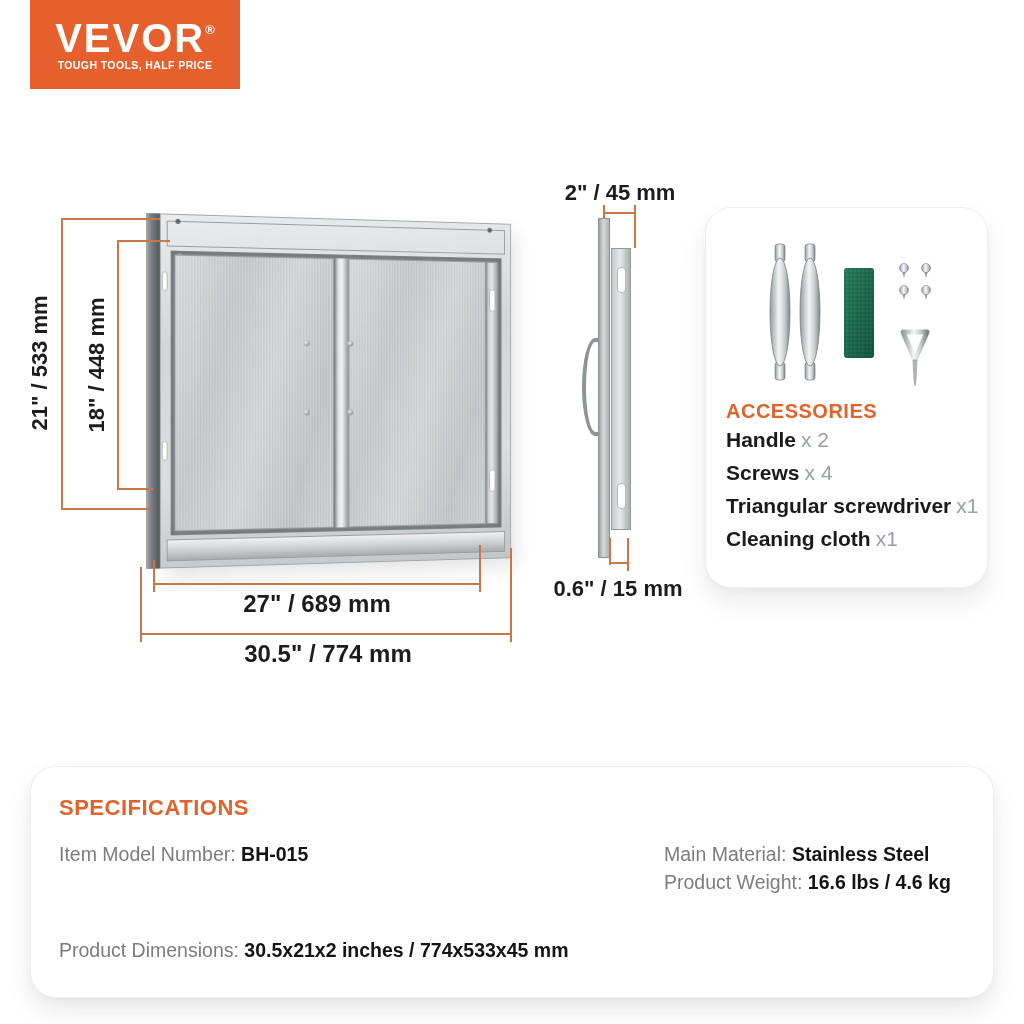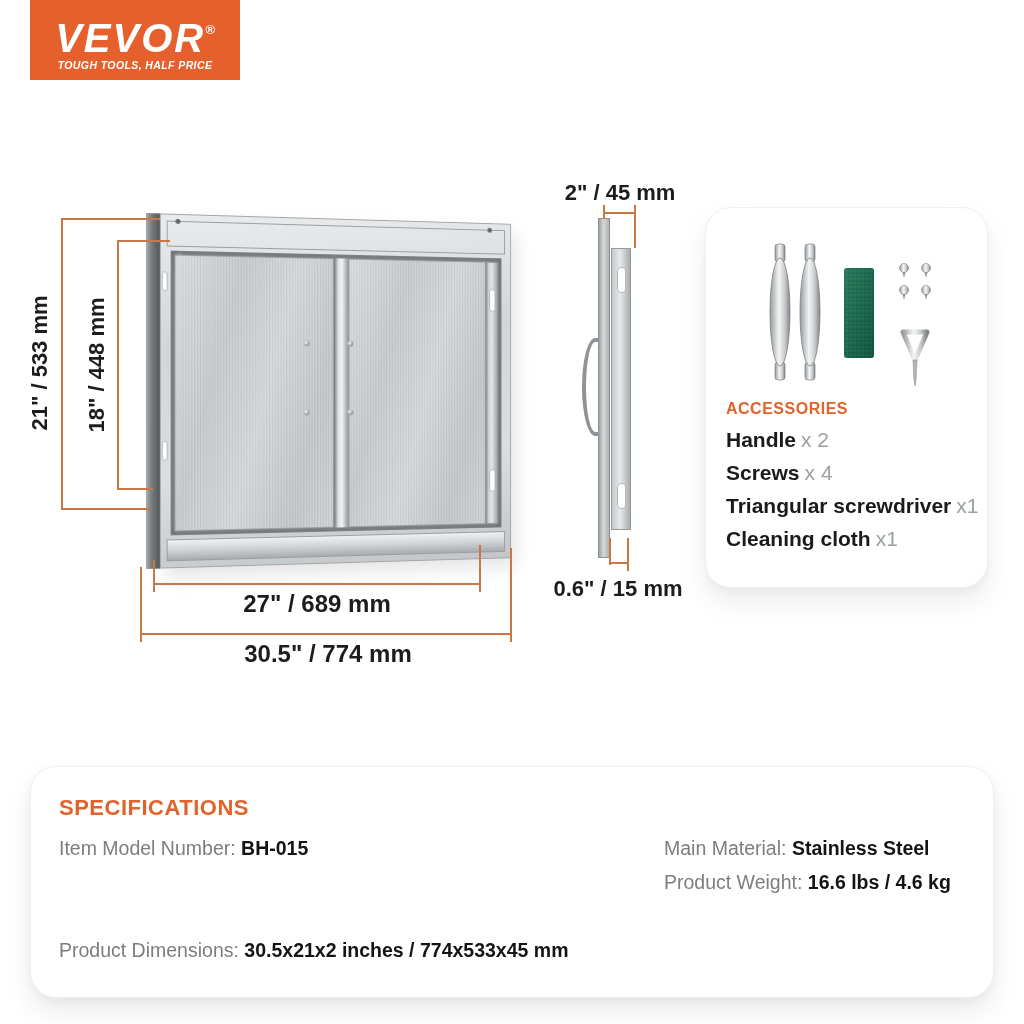--- a/index.html
+++ b/index.html
@@ -1,22 +1,22 @@
 <!DOCTYPE html>
 <html><head>
 <meta charset="utf-8">
 <style>
   * { margin:0; padding:0; box-sizing:border-box; }
   html,body { background:#ffffff; }
   body { font-family:"Liberation Sans", sans-serif; }
   .canvas { position:relative; width:1024px; height:1024px; background:#ffffff; overflow:hidden; }
 
   
-  .logo-box { position:absolute; left:30px; top:0; width:210px; height:80px;
-    background:#e5602c; color:#fff; text-align:center;font-style:italic; }
+  .logo-box { position:absolute; left:30px; top:0; width:210px; height:89px;
+    background:#e5602c; color:#fff; text-align:center; }
   .logo-word { margin-top:10px; font-size:40px; font-weight:700; letter-spacing:2px; line-height:40px; }
   .logo-word sup { font-size:13px; font-weight:700; vertical-align:18px; letter-spacing:0; }
   .logo-tagline { font-size:10.5px; font-weight:700; letter-spacing:0.4px; margin-top:1px; }
 
   
   .dl { position:absolute; background:#c87747; }
   .dim-label { position:absolute; font-weight:700; color:#1c1c1c; white-space:nowrap; }
   .rot { transform:rotate(-90deg); transform-origin:center center; text-align:center; }
 
   
@@ -60,36 +60,36 @@
     background:linear-gradient(90deg,#c6c9cb 0%,#e6e8e9 45%,#a9adaf 100%); border:1px solid #969a9c; }
   .sv-handle { position:absolute; left:-4px; top:120px; width:18px; height:98px;
     border:4px solid #8f9396; border-right:none;
     border-radius:14px 0 0 14px / 52px 0 0 52px; }
 
   
   .card { position:absolute; background:#fff; border:1px solid #efefef; border-radius:26px;
     box-shadow:0 14px 28px rgba(0,0,0,.08), 0 4px 10px rgba(0,0,0,.04); }
   .acc-card { left:705px; top:207px; width:283px; height:381px; }
   .acc-figure { position:absolute; left:26px; top:28px; width:232px; height:152px; }
-  .acc-title { position:absolute; left:20px; top:192px; font-size:16px; font-weight:700;
+  .acc-title { position:absolute; left:20px; top:192px; font-size:20px; font-weight:700;
     color:#e2622b; letter-spacing:.5px; }
   .acc-list { position:absolute; left:20px; top:222px; list-style:none; }
   .acc-list li { margin-bottom:13px; font-size:21px; line-height:20px; }
   .acc-name { font-weight:700; color:#1a1a1a; }
   .acc-count { color:#9aa0a3; margin-left:5px; }
 
   .spec-card { left:30px; top:766px; width:964px; height:232px; }
   .spec-title { position:absolute; left:28px; top:28px; font-size:22px; font-weight:700;
     color:#e2622b; letter-spacing:.5px; }
   .spec-row { position:absolute; font-size:19.5px; white-space:nowrap; }
   .spec-label { color:#7d7d7d; }
   .spec-value { color:#141414; font-weight:700; }
   .col-l { left:28px; }
   .col-r { left:633px; }
-  .r0 { top:70px; } .r1 { top:104px; } .r2 { top:138px; } .r3 { top:172px; }
+  .r0 { top:76px; } .r1 { top:104px; } .r2 { top:138px; } .r3 { top:172px; }
 </style>
 </head>
 <body>
 
 <div class="canvas">
 
   <div class="logo-box">
     <div class="logo-word"><span>VEVOR</span><sup>®</sup></div>
     <div class="logo-tagline">TOUGH TOOLS, HALF PRICE</div>
   </div>

